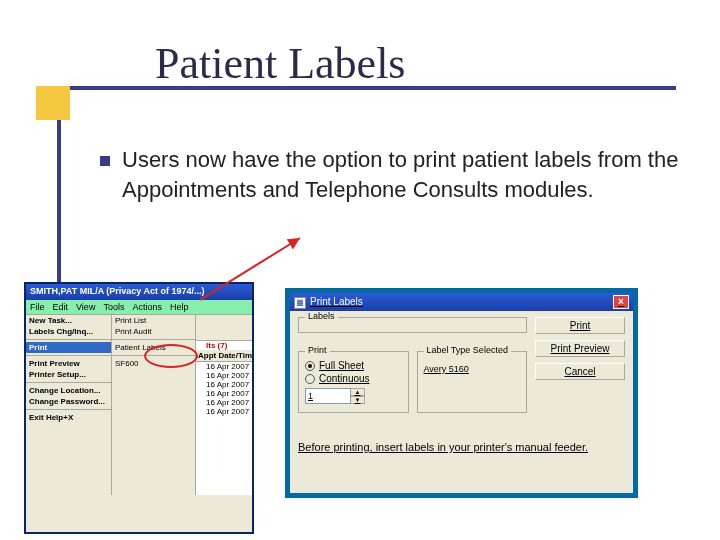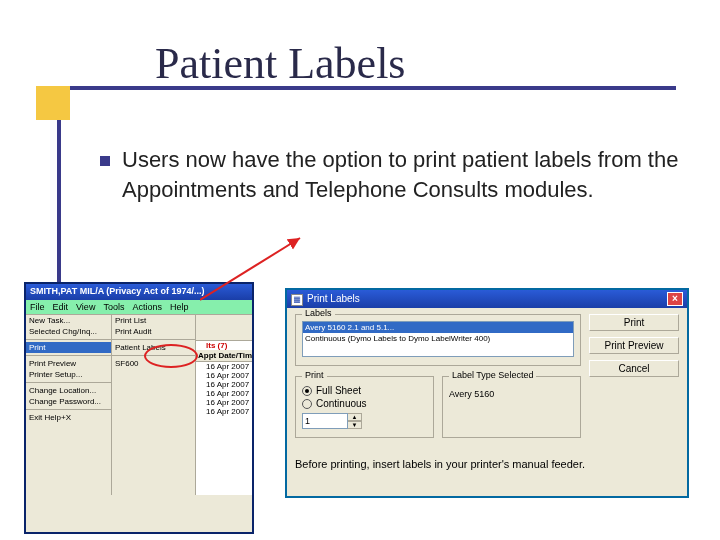--- a/index.html
+++ b/index.html
@@ -52,21 +52,21 @@
   .app1-menu {
     display: flex; gap: 8px; padding: 2px 4px;
     background: #86efac; border-bottom: 1px solid #aca899;
   }
   .app1-body { display: flex; height: 180px; }
   .app1-col1 {
     width: 86px; background: #ece9d8;
     border-right: 1px solid #aca899; font-size:8px;
   }
   .app1-col1 .sel { background:#316ac5; color:#fff; padding:1px 3px; }
-  .app1-col1 div { padding:1px 3px; }
+  .app1-col1 div { padding:1px 3px;font-weight:bold; }
   .app1-col1 .sep { border-top:1px solid #aca899; margin:2px 0; height:0; padding:0; }
   .app1-col2 {
     width: 84px; background:#ece9d8; border-right:1px solid #aca899; font-size:8px;
   }
   .app1-col2 div { padding:1px 3px; }
   .app1-col3 { flex:1; background:#fff; font-size:8px; overflow:hidden; }
   .app1-col3 .hdr { background:#ece9d8; border-bottom:1px solid #aca899; padding:1px 2px; font-weight:bold; }
   .app1-col3 .red { color:#c00; font-weight:bold; }
   .app1-col3 div { padding:0 10px; white-space:nowrap; }
   .circle-mark {
@@ -74,35 +74,35 @@
     border:2px solid #d22; border-radius:50%;
   }
   .arrow {
     position:absolute; left:200px; top:232px; width:110px; height:70px;
     pointer-events:none;
   }
 
   
   .dlg {
     position: absolute; left: 285px; top: 288px;
-    width: 404px; height: 210px;
-    background:#ece9d8; border:2px solid #0369a1;
-    font-family: Tahoma, sans-serif; font-size:10px; color:#000;
+    width: 353px; height: 210px;
+    background:#ece9d8; border:5px solid #0369a1;
+    font-family: Tahoma, sans-serif; font-size:10px; color:#000;text-decoration:underline;
   }
   .dlg-title {
     height:18px; background:linear-gradient(#2a5bd7,#1a3ea8);
     color:#fff; display:flex; align-items:center; padding:0 4px;
     justify-content:space-between;
   }
   .dlg-title .ticon { width:12px;height:12px;background:#fff;border:1px solid #888;display:inline-block;margin-right:4px;font-size:8px;text-align:center;color:#1a3ea8;line-height:10px;}
   .dlg-close { width:16px;height:14px;background:#d44;border:1px solid #fff;color:#fff;text-align:center;line-height:12px;font-weight:bold;font-size:10px;}
   .dlg-body { padding:6px 8px; display:flex; gap:8px; }
   .dlg-left { flex:1; }
   .dlg-right { width:90px; display:flex; flex-direction:column; gap:6px; }
-  .group { border:1px solid #aca899; padding:6px 6px 8px; position:relative; margin-bottom:10px; }
+  .group { border:1px solid #aca899; padding:6px 6px 8px; position:relative; margin-bottom:18px; }
   .group-label { position:absolute; top:-7px; left:6px; background:#ece9d8; padding:0 3px; font-size:9px; }
   .listbox { background:#fff; border:1px solid #7f9db9; height:36px; font-size:8px; overflow:hidden; }
   .listbox .sel { background:#316ac5;color:#fff;padding:1px 2px; }
   .listbox div { padding:1px 2px; }
   .btn { background:#ece9d8; border:1px solid #aca899; border-top-color:#fff;border-left-color:#fff; text-align:center; padding:2px 0; font-size:10px; }
   .row2 { display:flex; gap:8px; }
   .row2 .group { flex:1; }
   .radio { display:flex; align-items:center; gap:4px; margin:2px 0; font-size:10px; }
   .rdot { width:10px;height:10px;border:1px solid #555;border-radius:50%;display:inline-flex;align-items:center;justify-content:center;}
   .rdot.on::after{content:"";width:4px;height:4px;background:#000;border-radius:50%;}
@@ -129,21 +129,21 @@
     <span>File</span>
     <span>Edit</span>
     <span>View</span>
     <span>Tools</span>
     <span>Actions</span>
     <span>Help</span>
   </div>
   <div class="app1-body">
     <div class="app1-col1">
       <div>New Task...</div>
-      <div>Selected Chg/Inq...</div>
+      <div>Labels Chg/Inq...</div>
       <div class="sep"></div>
       <div class="sel">Print</div>
       <div class="sep"></div>
       <div>Print Preview</div>
       <div>Printer Setup...</div>
       <div class="sep"></div>
       <div>Change Location...</div>
       <div>Change Password...</div>
       <div class="sep"></div>
       <div>Exit    Help+X</div>
@@ -182,24 +182,20 @@
 
 <div class="dlg">
   <div class="dlg-title">
     <span><span class="ticon">▦</span><span>Print Labels</span></span>
     <span class="dlg-close">×</span>
   </div>
   <div class="dlg-body">
     <div class="dlg-left">
       <div class="group">
         <span class="group-label">Labels</span>
-        <div class="listbox">
-          <div class="sel">Avery 5160 2.1 and 5.1...</div>
-          <div>Continuous (Dymo Labels to Dymo LabelWriter 400)</div>
-        </div>
       </div>
       <div class="row2">
         <div class="group">
           <span class="group-label">Print</span>
           <div class="radio">
               <span class="rdot on"></span>
               <span>Full Sheet</span>
             </div>
           <div class="radio">
               <span class="rdot"></span>

